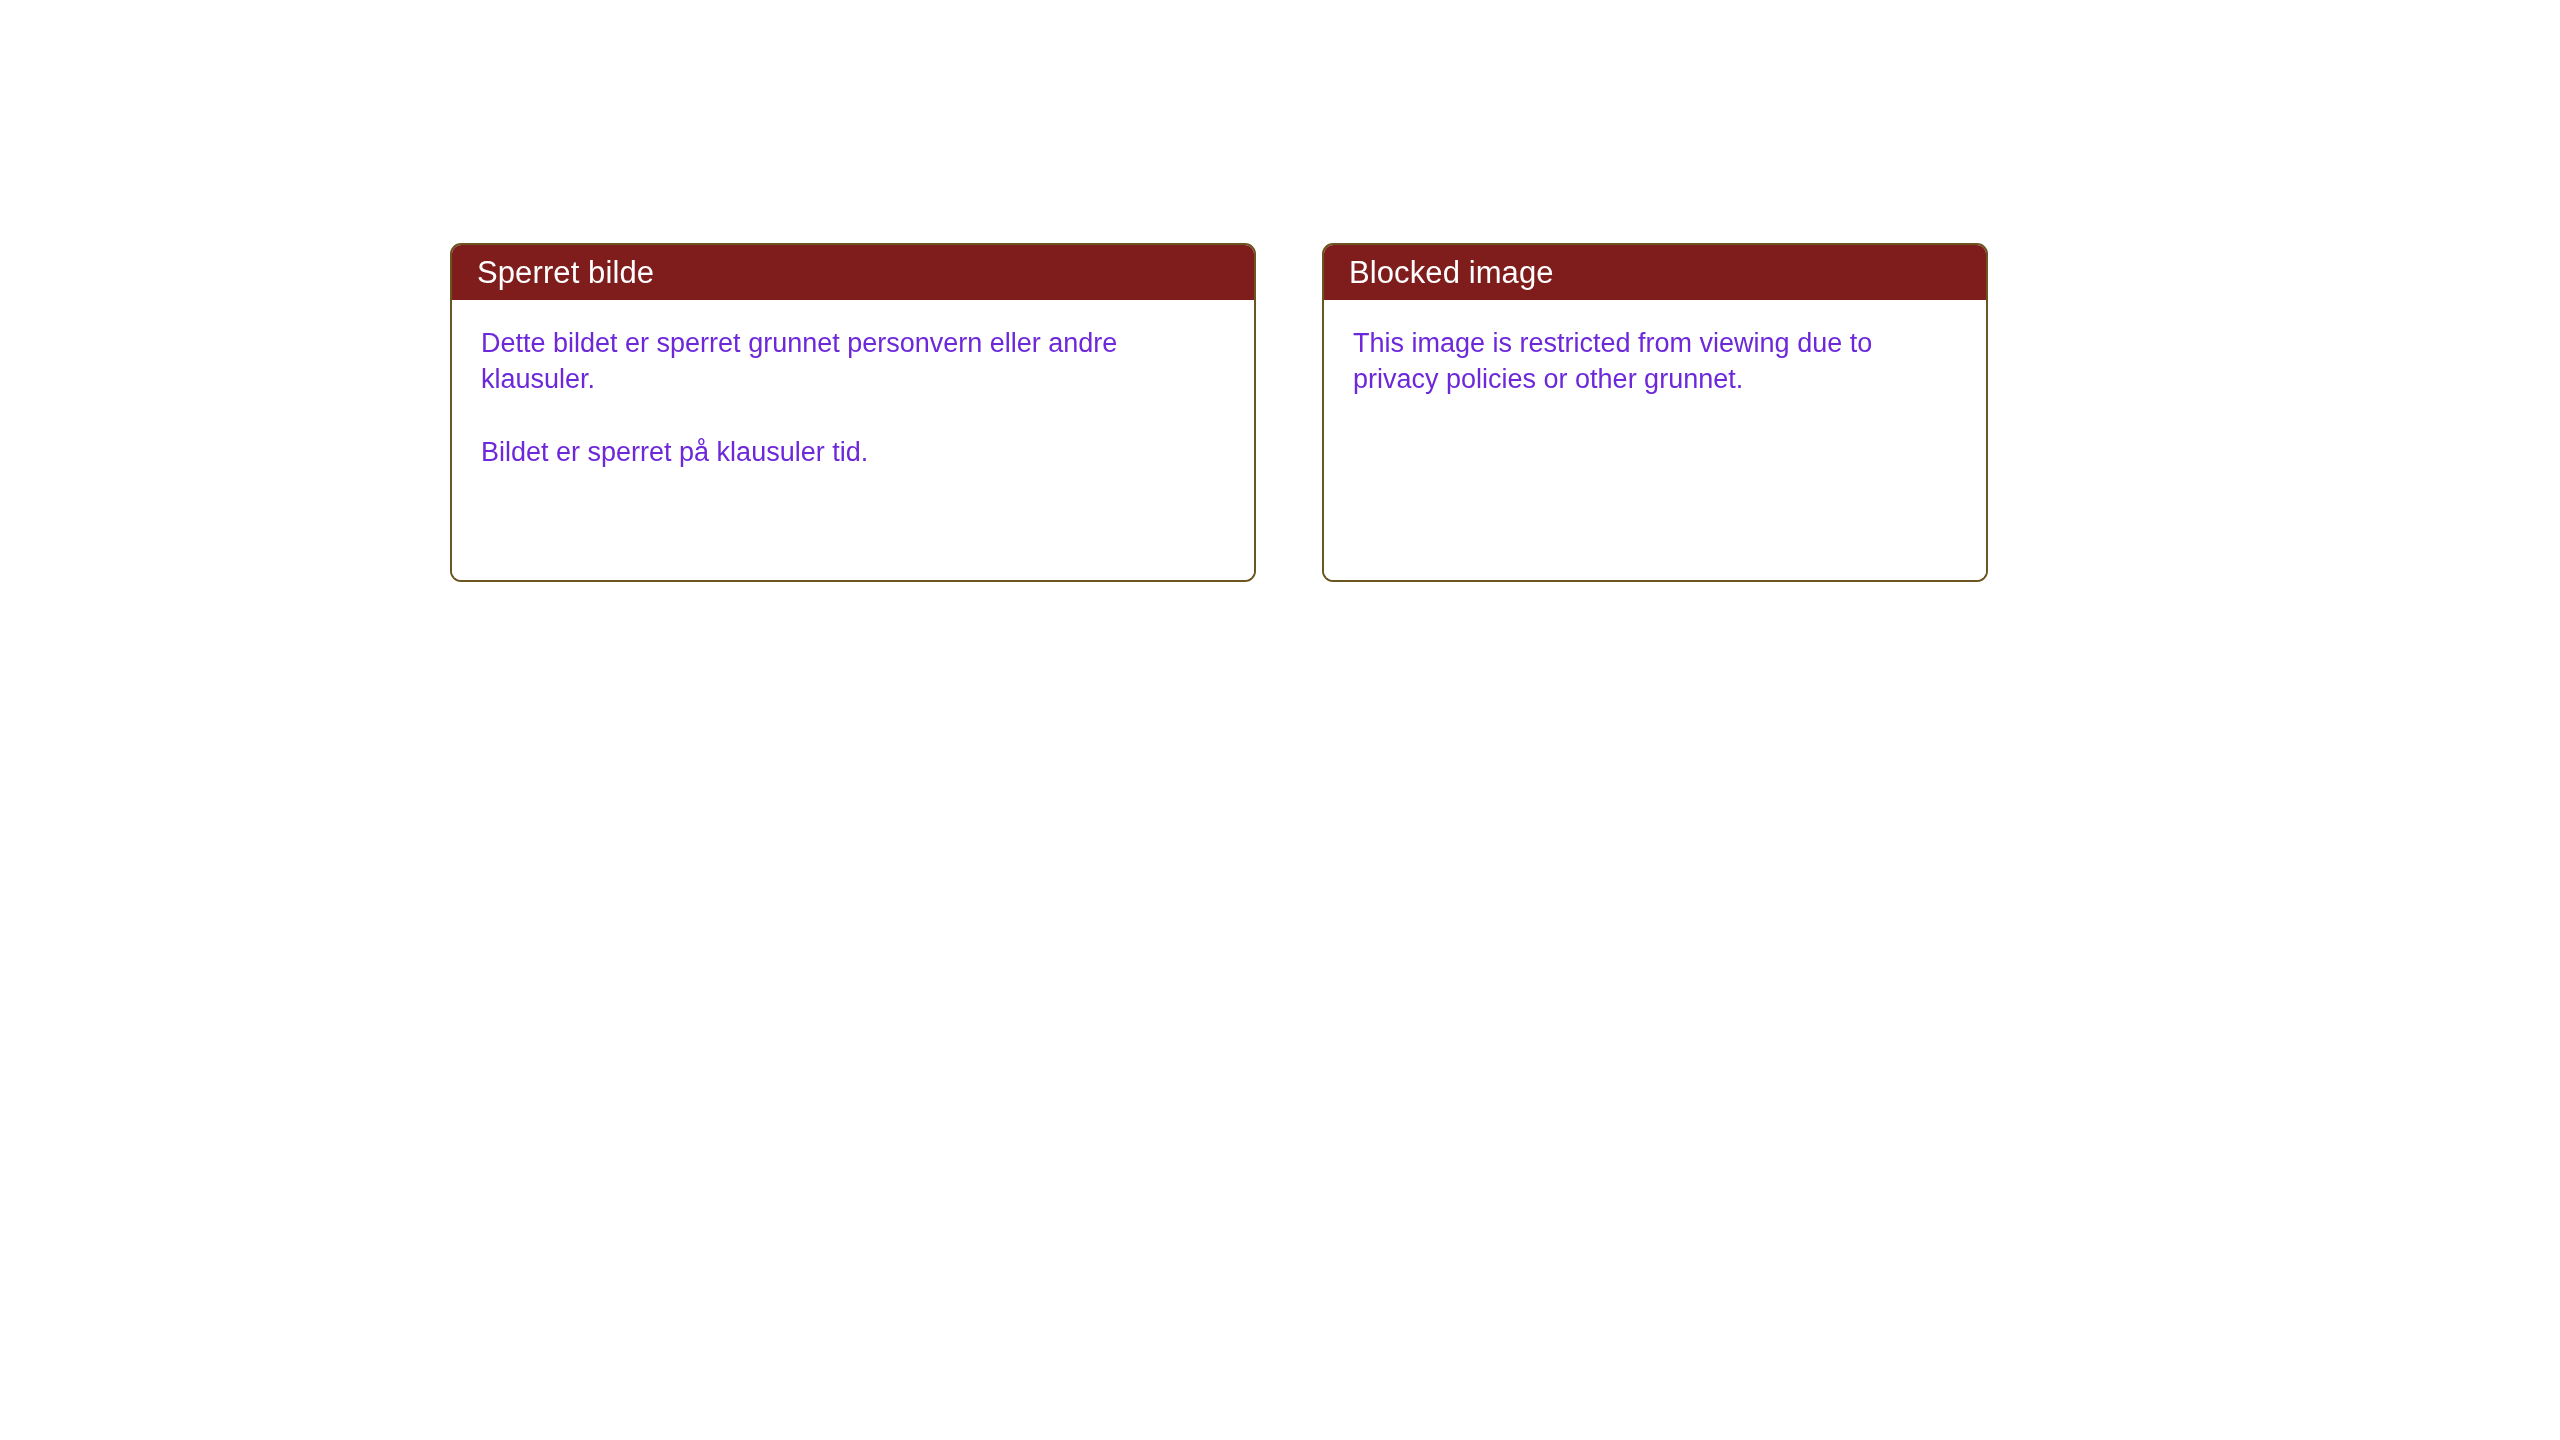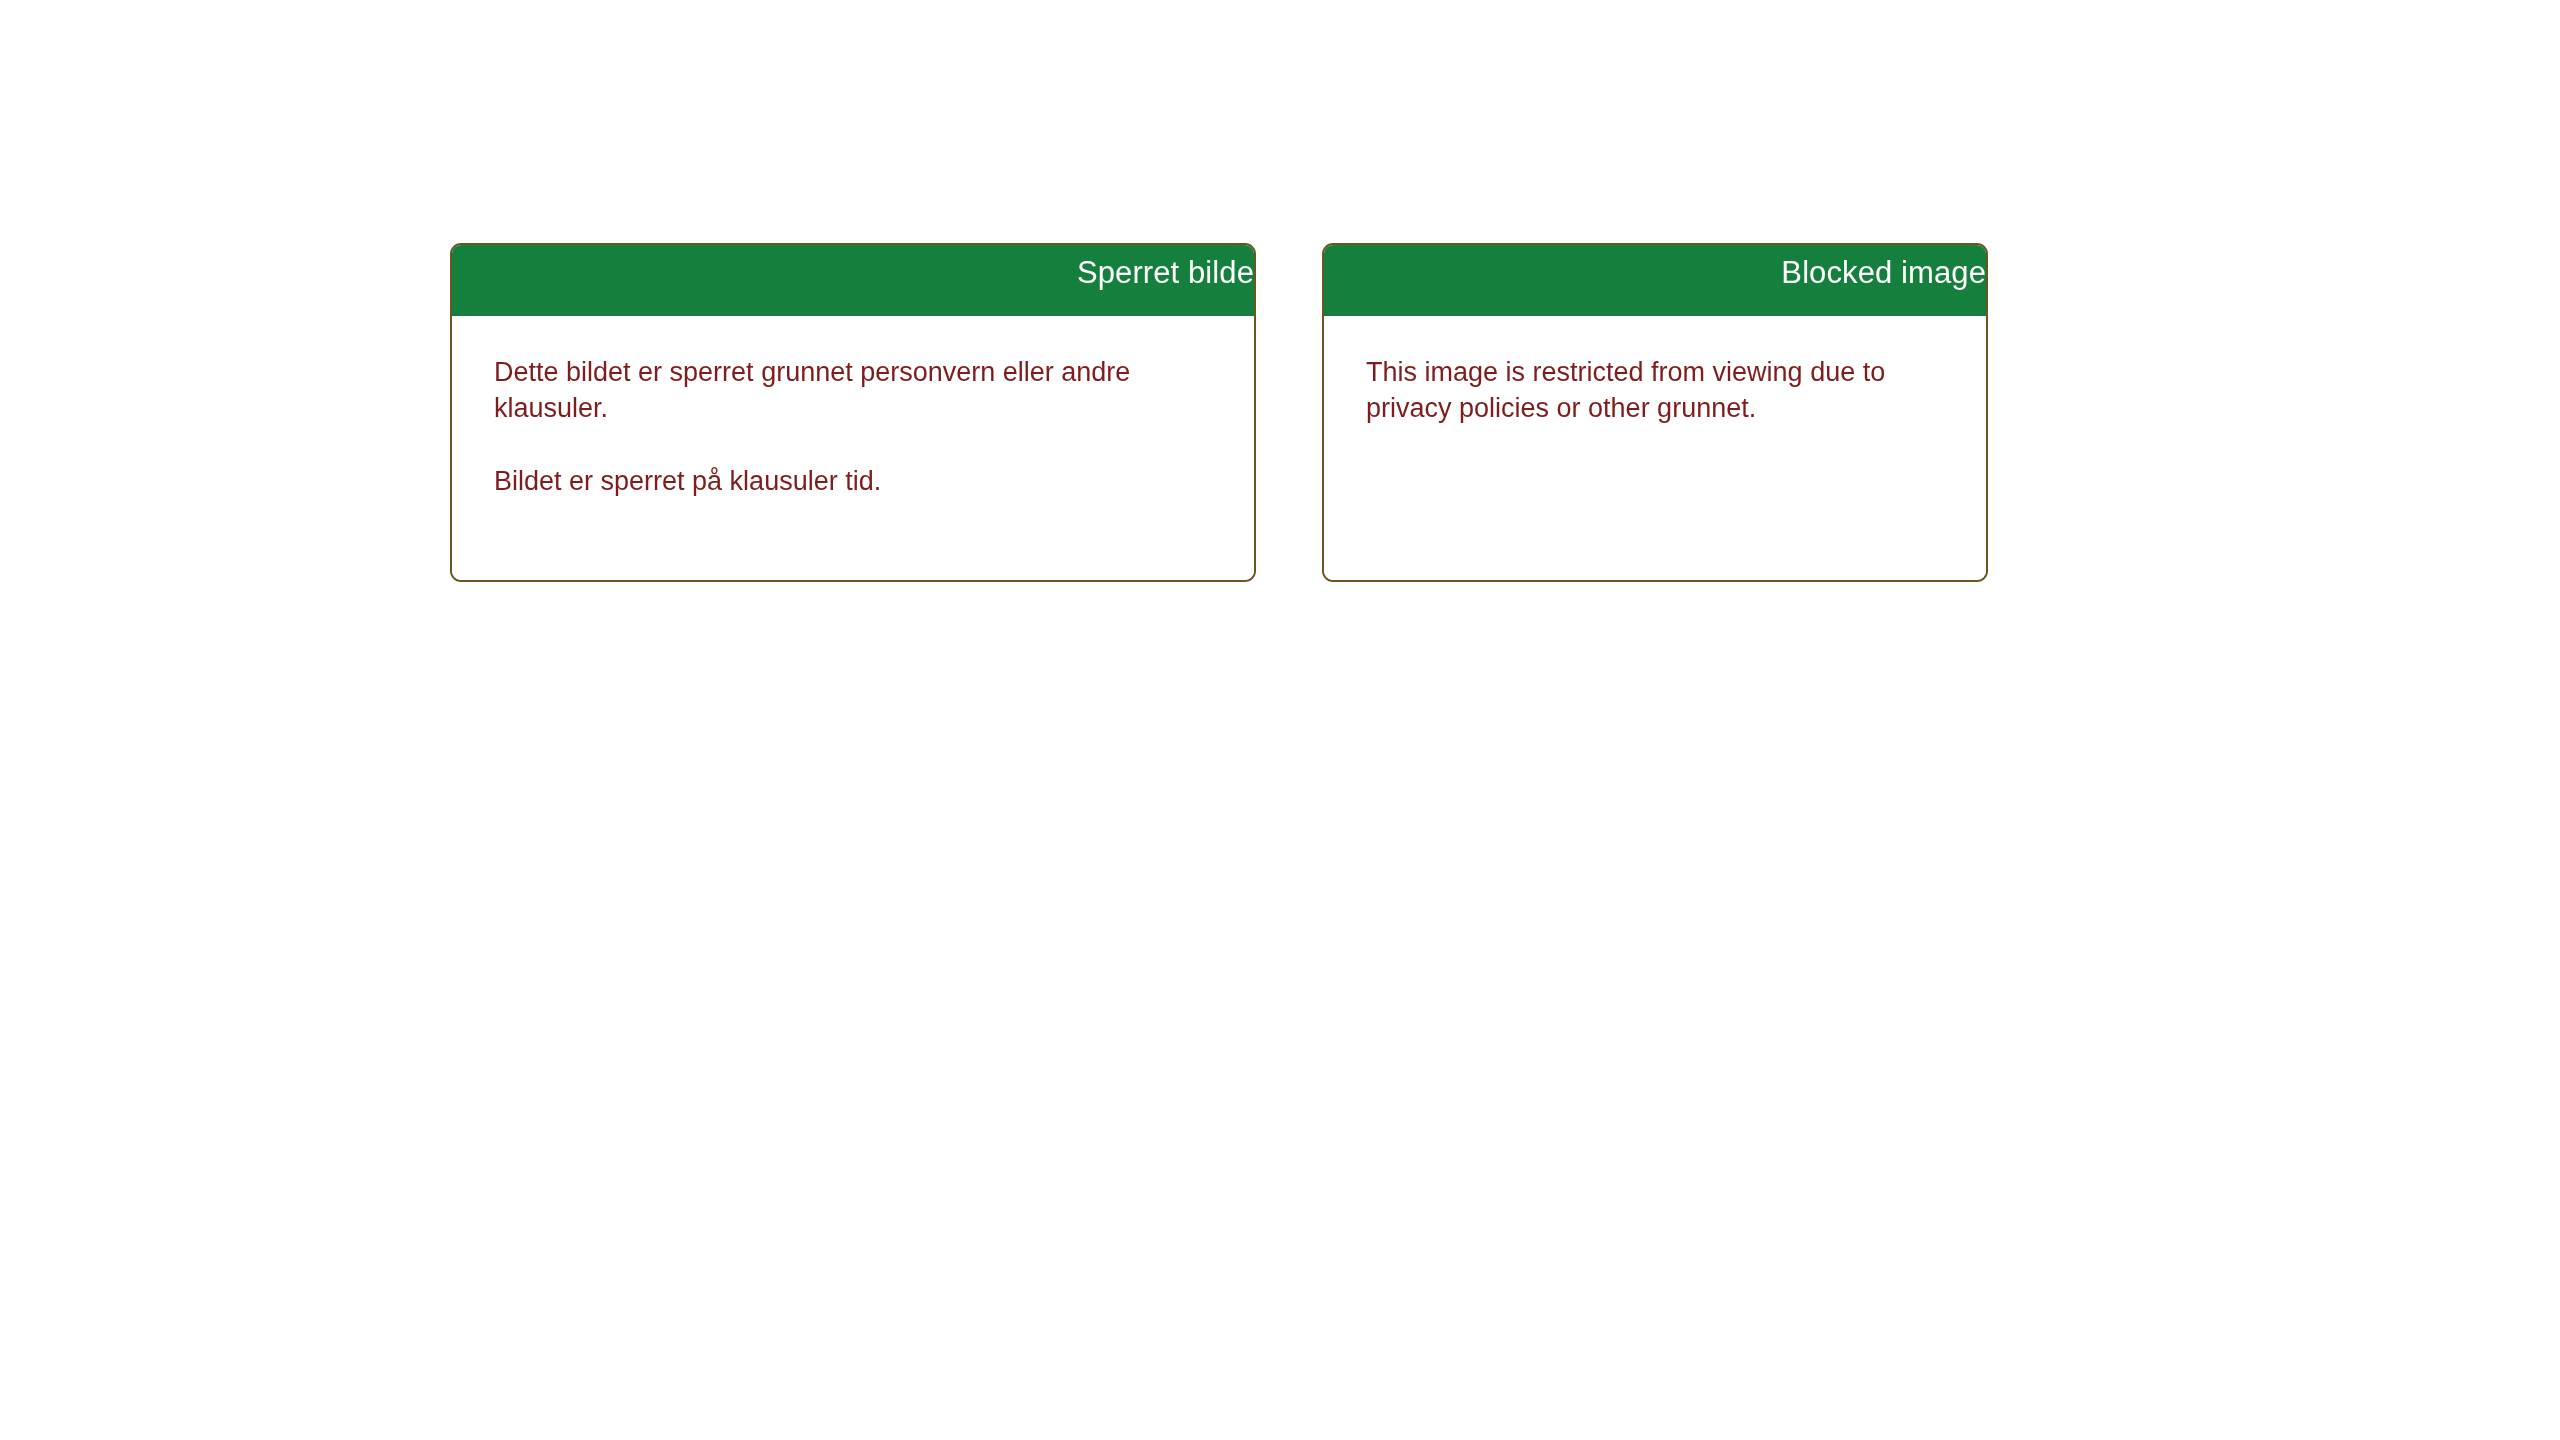--- a/index.html
+++ b/index.html
@@ -45,49 +45,48 @@
 
   .card--no {
     width: 806px;
   }
 
   .card--en {
     width: 666px;
   }
 
   .card-header {
-    background: #15803d;
+    background: #7f1d1d;
     height: 55px;
     flex: 0 0 55px;
     display: flex;
     align-items: center;
-    padding: 0 0 16px 25px;
-    justify-content: flex-end;
+    padding: 0 0 0 25px;
   }
 
   .card-title {
     color: #ffffff;
     font-size: 31px;
     line-height: 36px;
     font-weight: normal;
     letter-spacing: 0.1px;
     white-space: nowrap;
   }
 
   .card-body {
     flex: 1 1 auto;
     padding: 22px 26px 0 26px;
     background: #ffffff;
   }
 
   .card-paragraph {
-    color: #7f1d1d;
+    color: #6d28d9;
     font-size: 27px;
     line-height: 36px;
-    margin: 16px;
+    margin: 3px;
     font-weight: normal;
   }
 
   .card-paragraph + .card-paragraph {
     margin-top: 37px;
   }
 
   .card--no .card-paragraph {
     max-width: 700px;
   }

